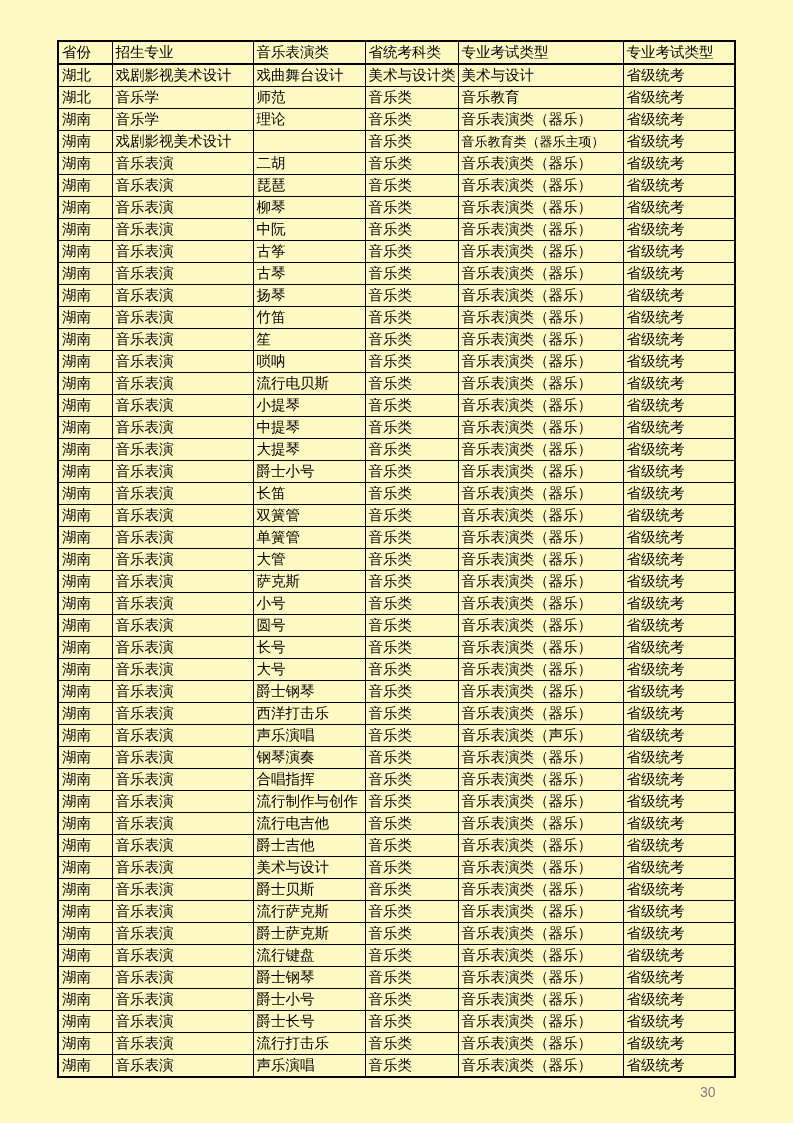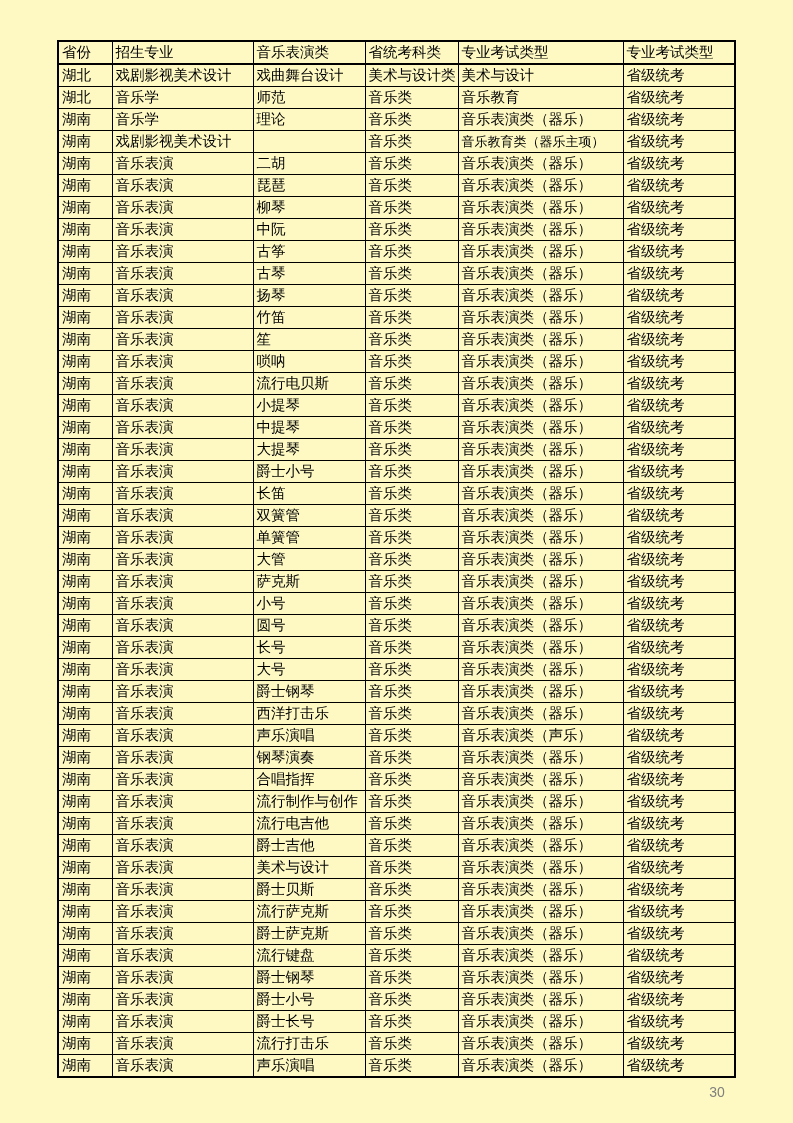--- a/index.html
+++ b/index.html
@@ -42,21 +42,21 @@
     border-bottom: 2px solid #000000;
   }
   table.doc-table td.small-text {
     font-size: 13px;
   }
   .page-number {
     position: absolute;
     top: 1084px;
     left: 700px;
     width: 34px;
-    text-align: center;
+    text-align: left;
     font-size: 14px;
     color: #7f7f7f;
   }
 </style>
 </head>
 <body>
 
 <div class="page">
 
   <table class="doc-table">

